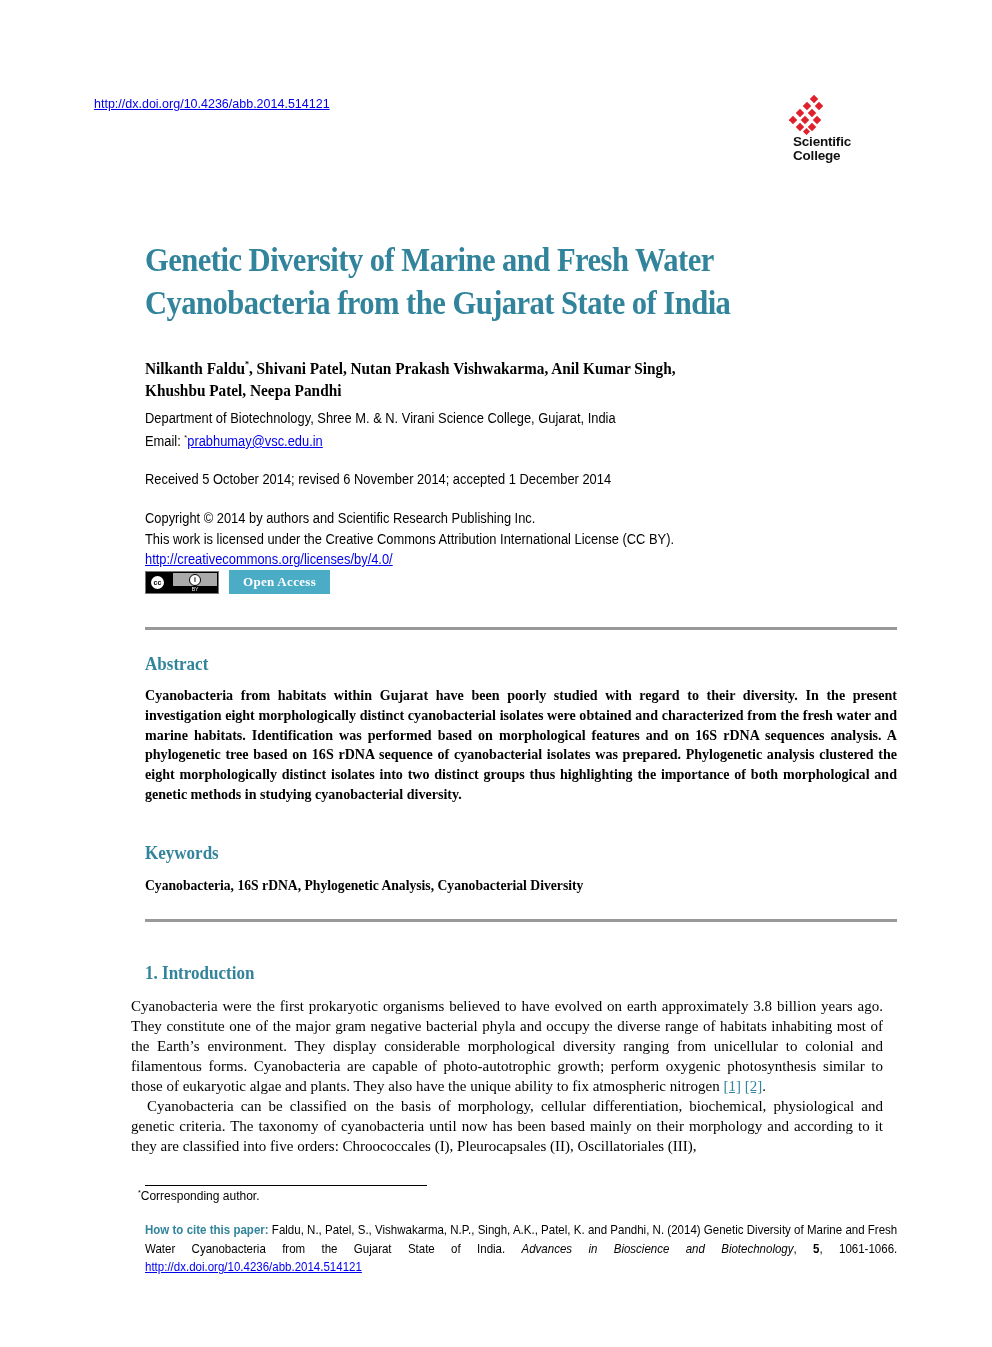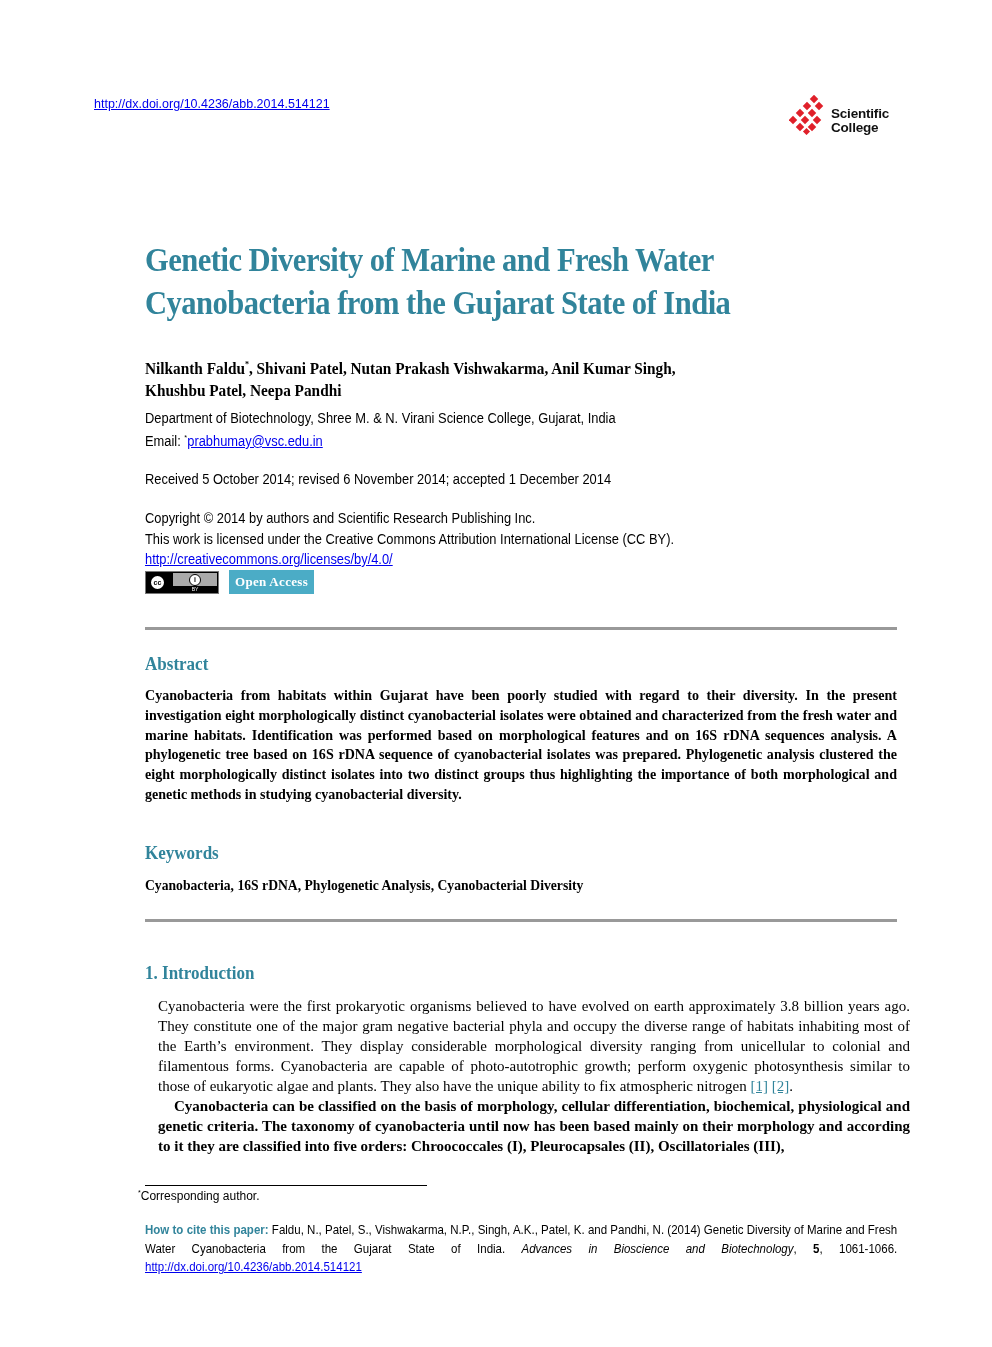--- a/index.html
+++ b/index.html
@@ -2,50 +2,50 @@
 <html><head>
 <meta charset="utf-8">
 <style>
   html, body { margin: 0; padding: 0; background: #ffffff; }
   body { width: 992px; height: 1347px; position: relative; overflow: hidden; color: #000; }
   .sans { font-family: "Liberation Sans", "DejaVu Sans", sans-serif; }
   a, .link { color: #0000ee; text-decoration: underline; }
 
   .header { position: absolute; left: 94px; top: 95px; font-size: 12.5px; line-height: 19px; }
   .header .journal { font-weight: bold; }
-  .logo { position: absolute; left: 789px; top: 95px; display: flex; align-items: flex-end; }
+  .logo { position: absolute; left: 789px; top: 95px; display: flex; align-items: flex-start; flex-direction: column; }
   .logo svg { display: block; }
   .logo-text { font-family: "Liberation Sans", sans-serif; font-size: 13.5px; line-height: 14px; font-weight: bold; margin-left: 4px; color: #111; letter-spacing: -0.2px; }
 
   .title { position: absolute; left: 145px; top: 238px; width: 770px; font-family: "Liberation Serif", serif; font-weight: bold; font-size: 34px; line-height: 43px; color: #31849b; letter-spacing: -0.6px; margin: 0; transform: scaleX(0.9); transform-origin: left top; }
 
   .authors { position: absolute; left: 145px; top: 353px; font-family: "Liberation Serif", serif; font-weight: bold; font-size: 17px; line-height: 22px; width: 720px; transform: scaleX(0.9); transform-origin: left top; }
   .authors sup { font-size: 9px; }
   .affil { position: absolute; left: 145px; top: 408px; font-size: 14px; line-height: 20px; transform: scaleX(0.92); transform-origin: left top; }
   .affil sup { font-size: 8px; }
   .dates { position: absolute; left: 145px; top: 469px; font-size: 14px; line-height: 20px; transform: scaleX(0.92); transform-origin: left top; }
   .copyright { position: absolute; left: 145px; top: 508px; font-size: 14px; line-height: 20.5px; transform: scaleX(0.92); transform-origin: left top; }
 
   .cc-row { position: absolute; left: 145px; top: 570px; display: flex; align-items: center; }
   .cc-badge { width: 74px; height: 23px; background: #000; border: 1px solid #777; box-sizing: border-box; display: flex; align-items: center; padding: 0 3px; position: relative; }
   .cc-badge .cc-circle { width: 17px; height: 17px; border-radius: 50%; background: #fff; border: 2px solid #000; box-sizing: border-box; font-size: 7px; font-weight: bold; display: flex; align-items: center; justify-content: center; font-family: "Liberation Sans", sans-serif; }
   .cc-badge .by-part { position: absolute; left: 27px; top: 1px; width: 44px; height: 19px; background: #aaa; display: flex; flex-direction: column; align-items: center; }
   .cc-badge .by-circle { width: 12px; height: 12px; border-radius: 50%; background: #fff; border: 1.5px solid #000; box-sizing: border-box; font-size: 7px; font-weight: bold; display: flex; align-items: center; justify-content: center; font-family: "Liberation Sans", sans-serif; margin-top: 1px; }
   .cc-badge .by-text { font-size: 5px; color: #fff; background: #000; width: 100%; text-align: center; line-height: 6px; font-family: "Liberation Sans", sans-serif; }
-  .open-access { margin-left: 10px; background: #4bacc6; color: #fff; font-family: "Liberation Serif", serif; font-weight: bold; font-size: 13px; height: 24px; line-height: 24px; padding: 0 6px; letter-spacing: 0.3px; }
+  .open-access { margin-left: 10px; background: #4bacc6; color: #fff; font-family: "Liberation Serif", serif; font-weight: bold; font-size: 13px; height: 24px; line-height: 24px; padding: 0 14px; letter-spacing: 0.3px; }
 
   .rule { position: absolute; left: 145px; width: 752px; height: 3px; background: #999999; }
 
   .section-head { position: absolute; left: 145px; font-family: "Liberation Serif", serif; font-weight: bold; font-size: 18.5px; color: #31849b; margin: 0; transform: scaleX(0.92); transform-origin: left top; }
   .abstract-body { position: absolute; left: 145px; top: 685px; width: 830px; font-family: "Liberation Serif", serif; font-weight: bold; font-size: 15.5px; line-height: 19.8px; text-align: justify; transform: scaleX(0.906); transform-origin: left top; margin: 0; }
   .keywords-body { position: absolute; left: 145px; top: 876px; font-family: "Liberation Serif", serif; font-weight: bold; font-size: 15.5px; transform: scaleX(0.88); transform-origin: left top; }
 
-  .intro-body { position: absolute; left: 158px; top: 996px; width: 752px; font-family: "Liberation Serif", serif; font-size: 15px; line-height: 20px; text-align: justify; margin: 0; }
+  .intro-body { position: absolute; left: 131px; top: 996px; width: 752px; font-family: "Liberation Serif", serif; font-size: 15px; line-height: 20px; text-align: justify; margin: 0; }
   .intro-body p { margin: 0; }
-  .intro-body p.indent { text-indent: 16px; font-weight: bold; }
+  .intro-body p.indent { text-indent: 16px; }
   .ref { color: #31849b; }
 
   .fn-rule { position: absolute; left: 145px; top: 1185px; width: 282px; height: 1px; background: #000; }
   .footnote { position: absolute; left: 138px; top: 1189px; font-family: Liberation Sans, sans-serif; font-size: 12px; }
   .footnote sup { font-size: 7px; }
 
   .cite { position: absolute; left: 145px; top: 1221px; width: 850px; font-size: 13px; line-height: 18.5px; text-align: justify; transform: scaleX(0.885); transform-origin: left top; margin: 0; }
   .cite .cite-label { color: #31849b; font-weight: bold; }
 </style>
 </head>

